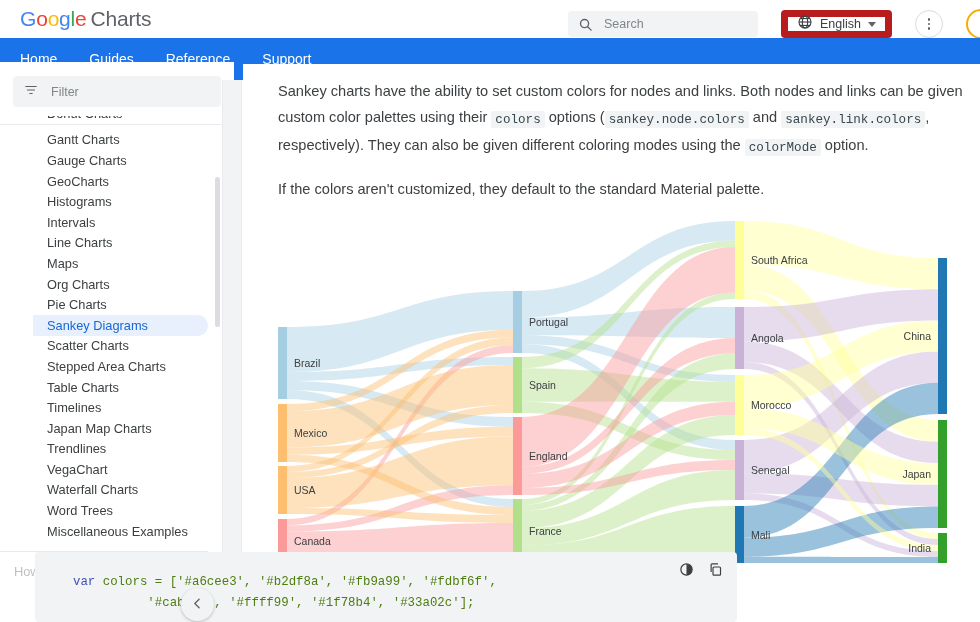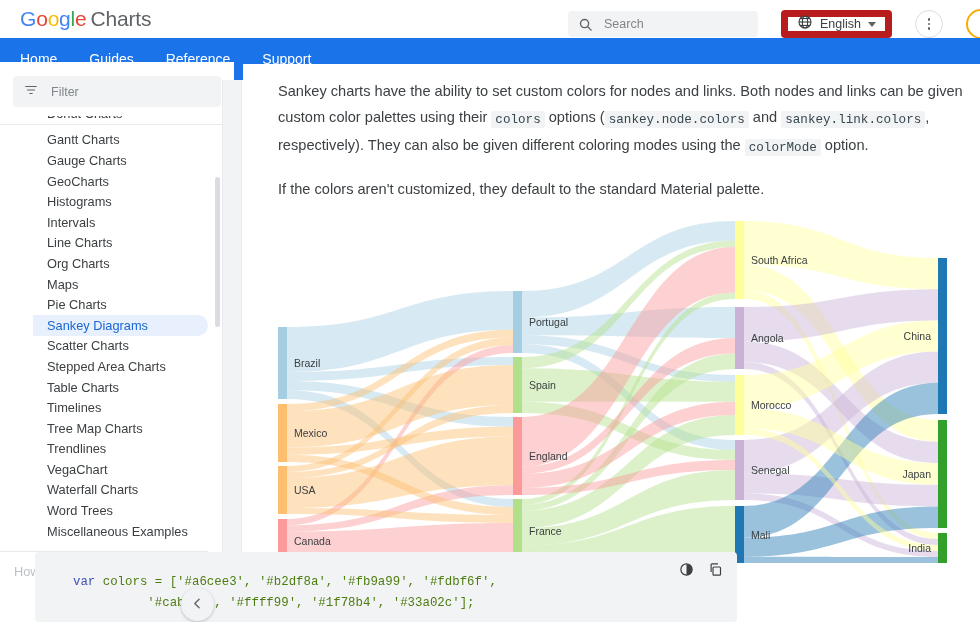--- a/index.html
+++ b/index.html
@@ -263,29 +263,29 @@
       <div class="nav-list">
         <div class="side-item clipped">Donut Charts</div>
         <div class="divider-line"></div>
         <div style="height:5px"></div>
         <div class="side-item">Gantt Charts</div>
         <div class="side-item">Gauge Charts</div>
         <div class="side-item">GeoCharts</div>
         <div class="side-item">Histograms</div>
         <div class="side-item">Intervals</div>
         <div class="side-item">Line Charts</div>
+        <div class="side-item">Maps</div>
         <div class="side-item">Org Charts</div>
-        <div class="side-item">Maps</div>
         <div class="side-item">Pie Charts</div>
         <div class="side-item active">Sankey Diagrams</div>
         <div class="side-item">Scatter Charts</div>
         <div class="side-item">Stepped Area Charts</div>
         <div class="side-item">Table Charts</div>
         <div class="side-item">Timelines</div>
-        <div class="side-item">Tree Map Charts</div>
+        <div class="side-item">Japan Map Charts</div>
         <div class="side-item">Trendlines</div>
         <div class="side-item">VegaChart</div>
         <div class="side-item">Waterfall Charts</div>
         <div class="side-item">Word Trees</div>
         <div class="side-item">Miscellaneous Examples</div>
 
         <div class="side-foot">
           <div class="divider-line"></div>
           <div class="side-foot-label">How to Draw Charts</div>
         </div>

